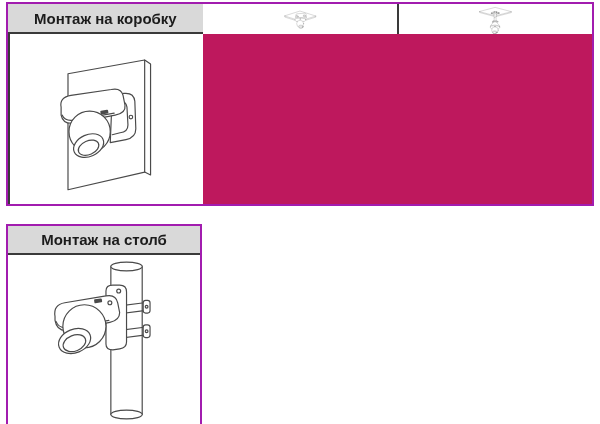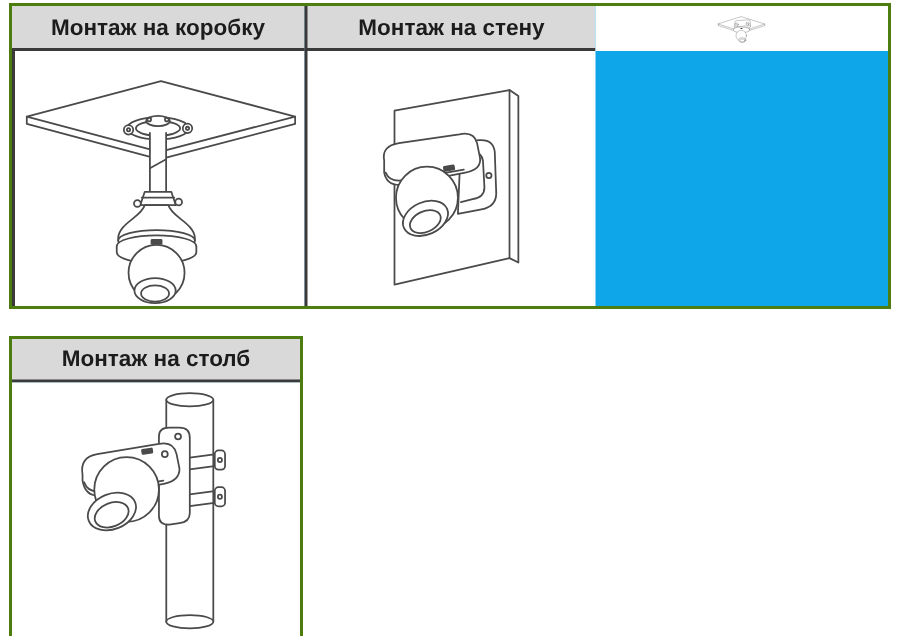--- a/index.html
+++ b/index.html
@@ -13,22 +13,22 @@
   .canvas {
     position: relative;
     width: 600px;
     height: 424px;
     background: #ffffff;
     overflow: hidden;
   }
   .mount-table {
     position: absolute;
     box-sizing: border-box;
-    border: 2px solid #4d7c0f;
-    background: #0ea5e9;
+    border: 2px solid #a21caf;
+    background: #be185d;
   }
   .table-top {
     left: 6px;
     top: 2px;
     width: 588px;
     display: grid;
     grid-template-columns: 1fr 1fr 1fr;
     grid-template-rows: 30px 170px;
   }
   .table-bottom {
@@ -62,21 +62,20 @@
   .img-cell svg { display: block; width: 100%; height: 100%; }
   .lineart { stroke: #4a4a4a; fill: none; stroke-width: 1.2; stroke-linejoin: round; stroke-linecap: round; }
 </style>
 </head>
 <body>
 
 <div class="canvas">
 
   <div class="mount-table table-top">
     <div class="header-cell">Монтаж на коробку</div>
-    <div class="header-cell col-sep">Монтаж на стену</div>
 
     <div class="img-cell">
       <svg viewBox="0 0 196 172" preserveAspectRatio="xMidYMid meet">
         <g class="lineart">
 
           <path d="M98 41 L187 69 L98 97 L9 69 Z" fill="#fff"></path>
           <path d="M9 69 L9 75 L98 103 L187 75 L187 69"></path>
           <path d="M98 97 L98 103"></path>
 
           <path d="M72 62 Q72 57 79 56 L122 53 Q130 52 131 58 L133 76 Q133 82 126 83 L79 86 Q72 87 71 81 Z" fill="#fff"></path>

